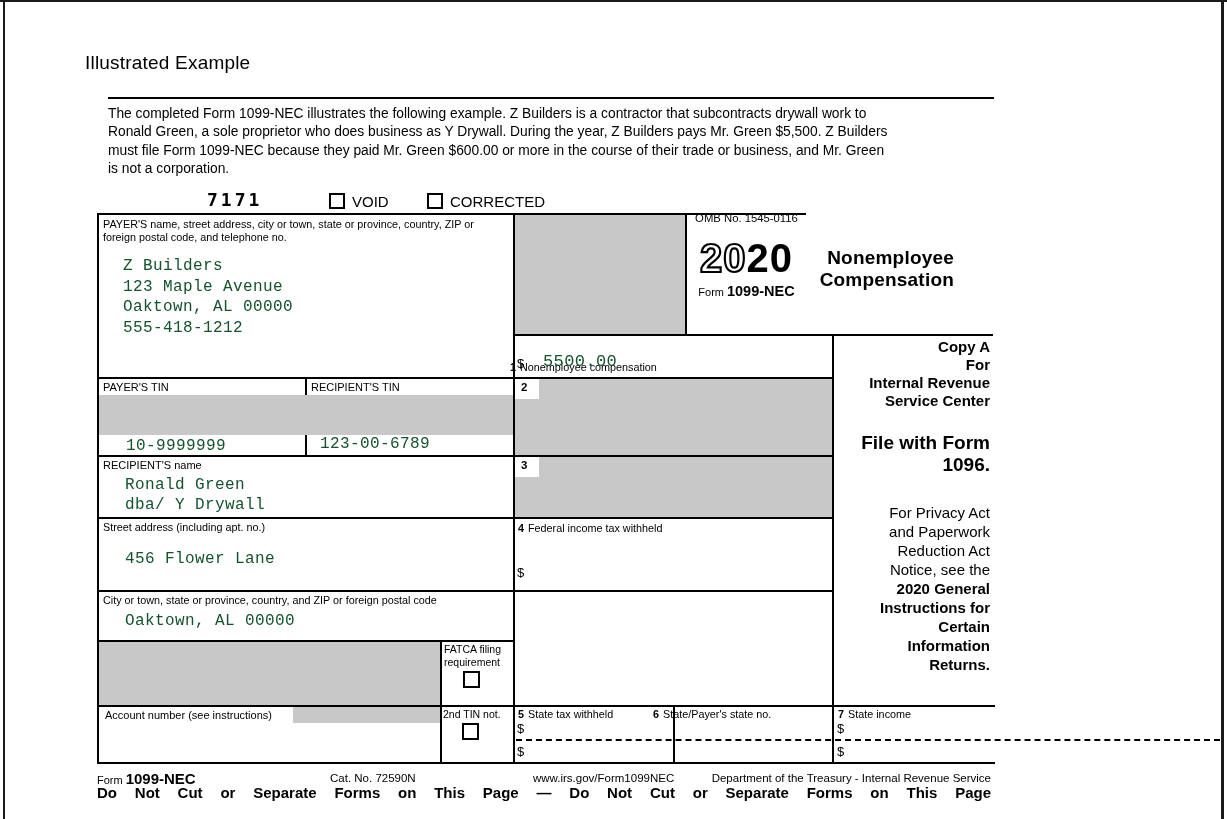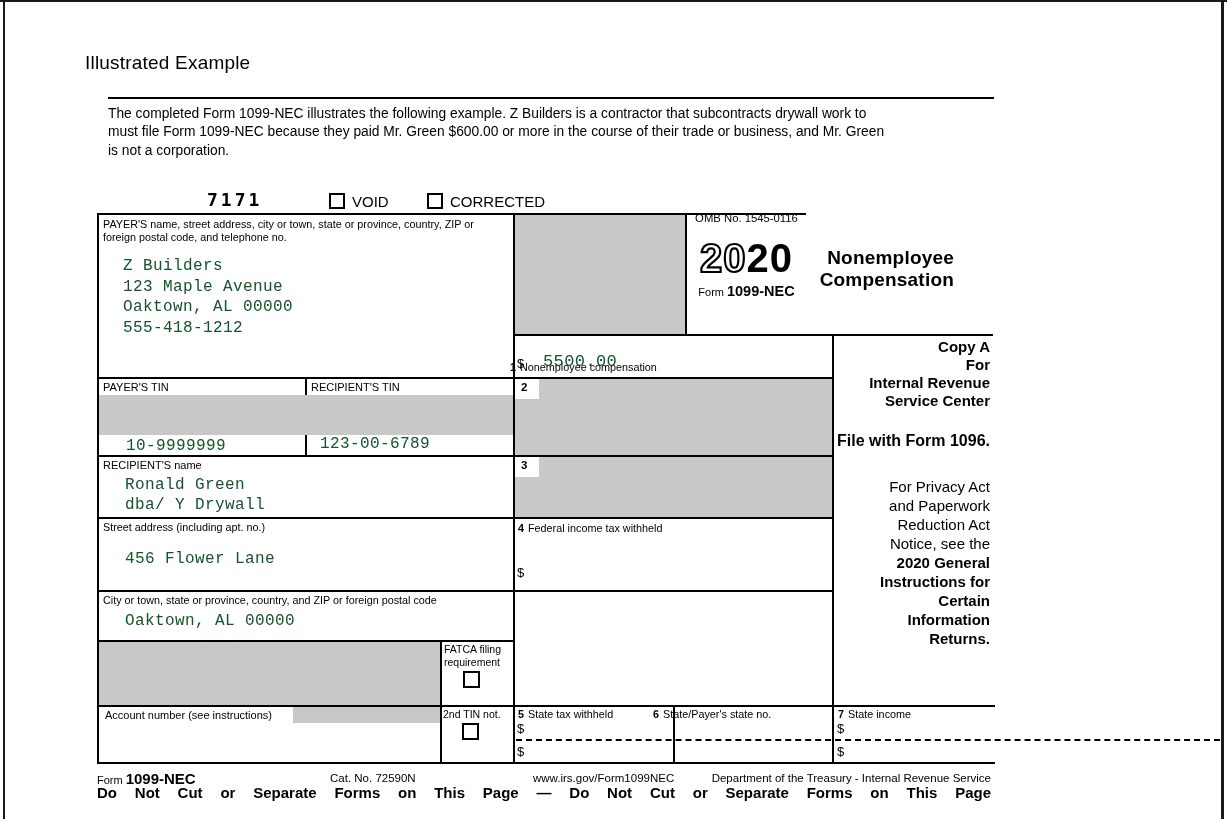--- a/index.html
+++ b/index.html
@@ -75,21 +75,21 @@
   .omb-year { margin-top:13px; font-size:40px; font-weight:bold; line-height:42px; letter-spacing:1px; }
   .year-outline { color:#fff; -webkit-text-stroke:2.2px #000; }
   .omb-form { margin-top:4px; font-size:11px; }
   .omb-form .fnum { font-size:14.5px; font-weight:bold; margin-left:3px; }
 
   .main-title { left:798px; top:247px; width:156px; text-align:right;
                 font-size:19px; font-weight:bold; line-height:21.5px; letter-spacing:0.2px; }
 
   .copy-col { left:830px; top:338px; width:160px; text-align:right; }
   .copy-col .bold15 { font-size:15px; font-weight:bold; line-height:18px; }
-  .copy-col .filewith { margin-top:22px; font-size:16px; font-weight:bold; }
+  .copy-col .filewith { margin-top:22px; font-size:19px; font-weight:bold; }
   .copy-col .privacy { margin-top:27px; font-size:15px; line-height:19px; }
   .copy-col .privacy-bold { font-size:15px; font-weight:bold; line-height:19px; }
 
   .fatca-lbl { left:444px; top:643px; width:70px; font-size:10.5px; line-height:12.5px; }
   .chk-fatca { left:463px; top:671px; width:17px; height:17px; }
   .tin2-lbl  { left:443px; top:708px; font-size:10.5px; }
   .chk-tin2  { left:462px; top:723px; width:17px; height:17px; }
   .footer-form { left:97px; top:770px; font-size:11px; }
   .footer-form .fnum { font-size:15px; font-weight:bold; margin-left:3px; }
   .footer-cat  { left:330px; top:772px; font-size:11.5px; }
@@ -102,20 +102,21 @@
 <body>
 
 <div class="abs frame-top"></div>
 <div class="abs frame-left"></div>
 <div class="abs frame-right"></div>
 
 <div class="abs doc-title">Illustrated Example</div>
 <div class="abs title-rule"></div>
 <div class="abs intro">
   <div>The completed Form 1099-NEC illustrates the following example. Z Builders is a contractor that subcontracts drywall work to</div>
+  <div>Ronald Green, a sole proprietor who does business as Y Drywall. During the year, Z Builders pays Mr. Green $5,500. Z Builders</div>
   <div>must file Form 1099-NEC because they paid Mr. Green $600.00 or more in the course of their trade or business, and Mr. Green</div>
   <div>is not a corporation.</div>
 </div>
 
 <div class="abs print-code">7171</div>
 <div class="abs chk chk-void"></div>
 <div class="abs lbl-void">VOID</div>
 <div class="abs chk chk-corr"></div>
 <div class="abs lbl-corr">CORRECTED</div>
 

